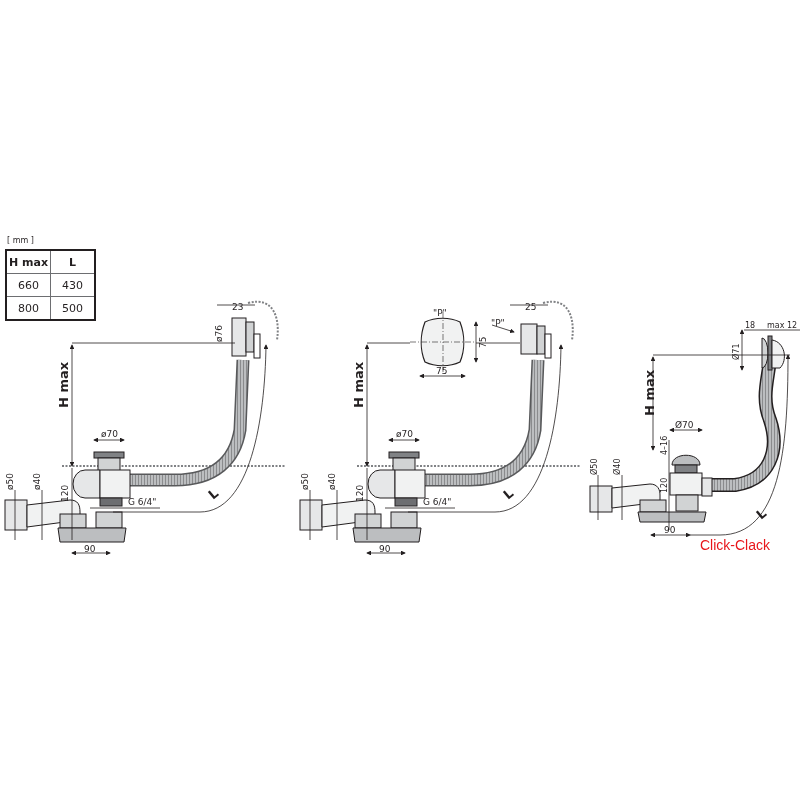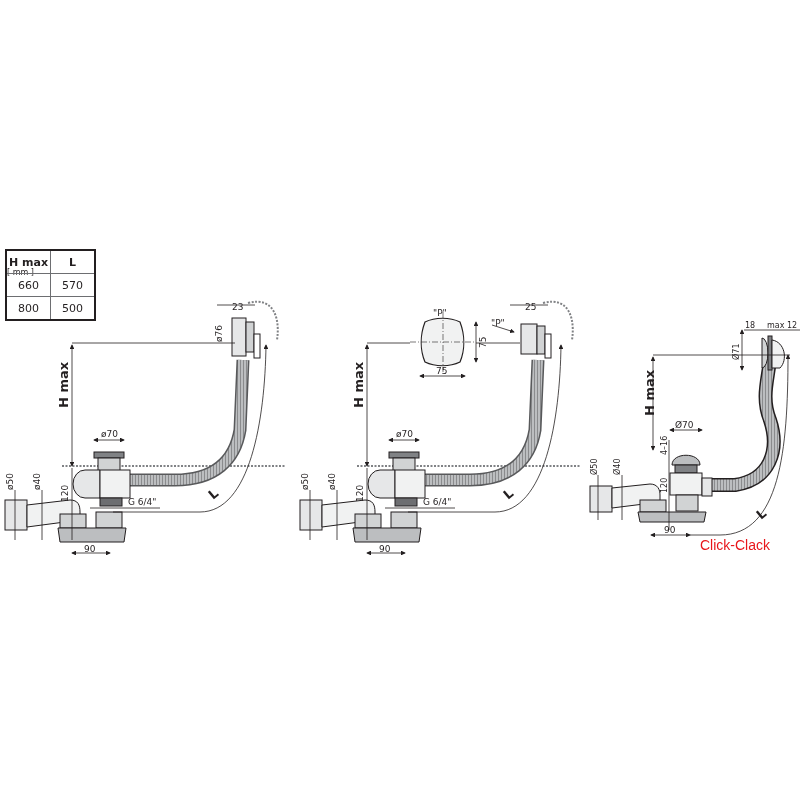--- a/index.html
+++ b/index.html
@@ -1,18 +1,18 @@
 <!DOCTYPE html>
 <html><head>
 <meta charset="utf-8">
 <style>
   html, body { margin:0; padding:0; background:#ffffff; }
   body { width:800px; height:800px; position:relative; overflow:hidden;
          font-family:"DejaVu Sans", sans-serif; color:#231f20; }
-  .unit { position:absolute; left:7px; top:236px; font-size:8px; color:#231f20;margin-top:32px; }
+  .unit { position:absolute; left:7px; top:236px; font-size:8px; color:#231f20; }
   table.spec { position:absolute; left:5px; top:249px; border-collapse:collapse;
                border:2px solid #231f20; font-size:11px; }
   table.spec td, table.spec th { border:1px solid #6d6e71; width:43px; height:22px;
                text-align:center; padding:0; }
   table.spec th { font-weight:bold; font-size:11px; }
   svg.draw { position:absolute; left:0; top:0; }
   .lbl { font-family:"DejaVu Sans", sans-serif; fill:#231f20; }
   .red { position:absolute; left:700px; top:537px; font-size:14px; color:#e8161b;
          font-family:"Liberation Sans", sans-serif;text-align:center; }
 </style>
@@ -21,21 +21,21 @@
 
 <div class="unit">[ mm ]</div>
 <table class="spec">
   <tbody>
       <tr>
     <th>H max</th>
     <th>L</th>
   </tr>
   <tr>
     <td>660</td>
-    <td>570</td>
+    <td>430</td>
   </tr>
   <tr>
     <td>800</td>
     <td>500</td>
   </tr>
 </tbody>
   </table>
 
 <svg class="draw" width="800" height="800" viewBox="0 0 800 800">
   <defs>

